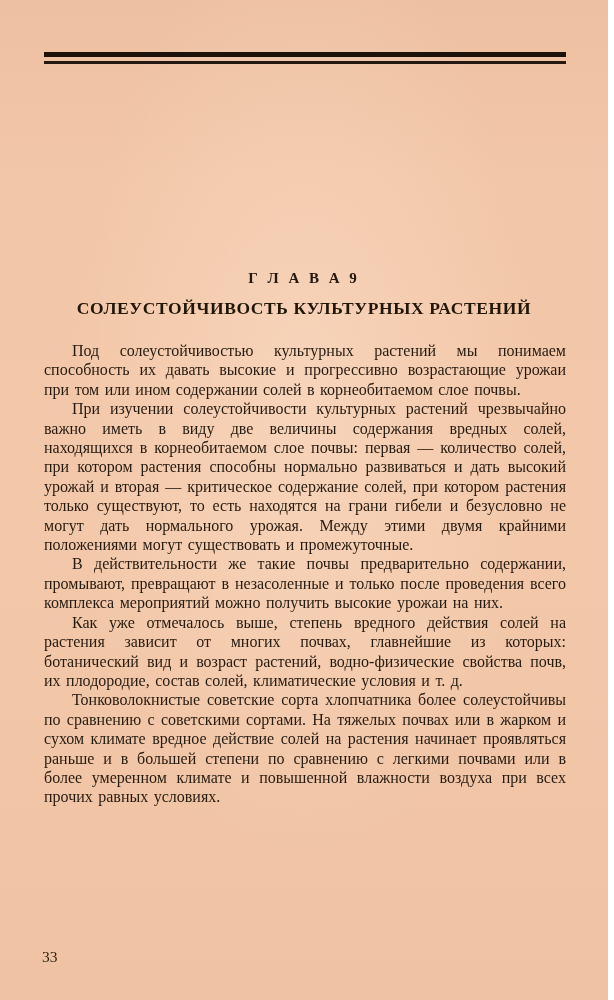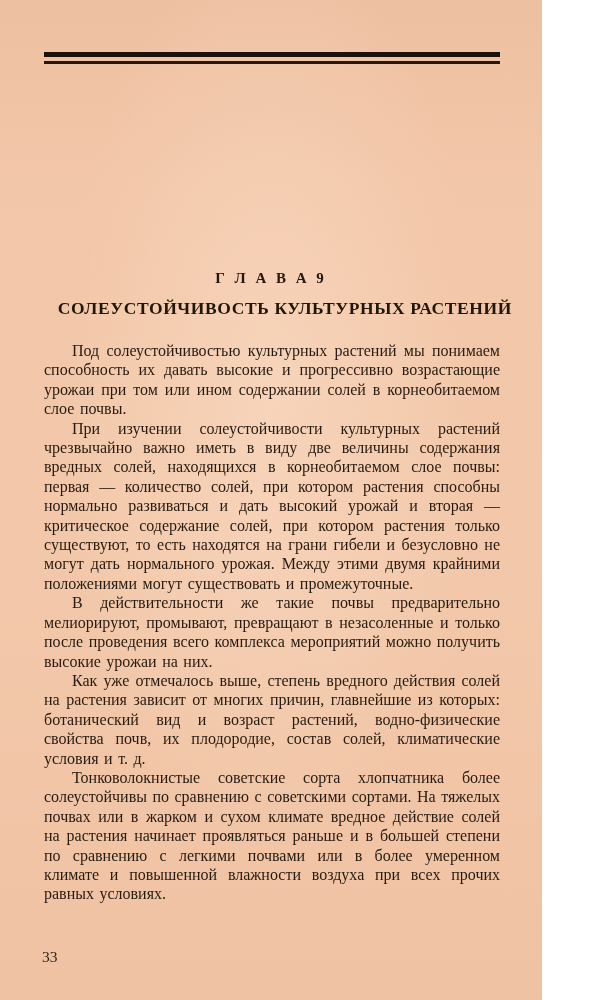--- a/index.html
+++ b/index.html
@@ -1,21 +1,21 @@
 <!DOCTYPE html>
 <html lang="ru"><head>
 <meta charset="utf-8">
 <style>
   html, body {
     margin: 0;
     padding: 0;
   }
   .page {
     position: relative;
-    width: 542px;
+    width: 608px;
     height: 1000px;
     overflow: hidden;
     background:
       radial-gradient(ellipse at 50% 40%, rgba(255,236,218,0.35) 0%, rgba(0,0,0,0) 55%),
       linear-gradient(180deg, #eec0a2 0%, #f2c6a8 18%, #f3c8aa 55%, #efc2a3 100%);
     font-family: "Liberation Serif", "DejaVu Serif", serif;
     color: #261b11;
     box-sizing: border-box;
   }
   .rules {
@@ -34,21 +34,21 @@
   .chapter {
     margin-top: 206px;
     text-align: center;
     font-weight: bold;
     font-size: 15px;
     letter-spacing: 3px;
     color: #241910;
   }
   .title {
     margin: 11px 30px 0 30px;
-    text-align: right;
+    text-align: center;
     font-weight: bold;
     font-size: 17.5px;
     letter-spacing: 0.6px;
     color: #211608;
   }
   .body-text {
     margin: 22px 42px 0 44px;
     font-size: 16px;
     line-height: 19.4px;
     text-align: justify;
@@ -76,20 +76,20 @@
     <div class="rule-thin"></div>
   </div>
 
   <div class="chapter">Г Л А В А 9</div>
 
   <h1 class="title">СОЛЕУСТОЙЧИВОСТЬ КУЛЬТУРНЫХ РАСТЕНИЙ</h1>
 
   <div class="body-text">
     <p>Под солеустойчивостью культурных растений мы понимаем способность их давать высокие и прогрессивно возрастающие урожаи при том или ином содержании солей в корнеобитаемом слое почвы.</p>
     <p>При изучении солеустойчивости культурных растений чрезвычайно важно иметь в виду две величины содержания вредных солей, находящихся в корнеобитаемом слое почвы: первая — количество солей, при котором растения способны нормально развиваться и дать высокий урожай и вторая — критическое содержание солей, при котором растения только существуют, то есть находятся на грани гибели и безусловно не могут дать нормального урожая. Между этими двумя крайними положениями могут существовать и промежуточные.</p>
-    <p>В действительности же такие почвы предварительно мелиорируют, промывают, превращают в незасоленные и только после проведения всего комплекса мероприятий можно получить высокие урожаи на них.</p>
-    <p>Как уже отмечалось выше, степень вредного действия солей на растения зависит от многих причин, главнейшие из которых: ботанический вид и возраст растений, водно-физические свойства почв, их плодородие, состав солей, климатические условия и т. д.</p>
+    <p>В действительности же такие почвы предварительно содержании, промывают, превращают в незасоленные и только после проведения всего комплекса мероприятий можно получить высокие урожаи на них.</p>
+    <p>Как уже отмечалось выше, степень вредного действия солей на растения зависит от многих почвах, главнейшие из которых: ботанический вид и возраст растений, водно-физические свойства почв, их плодородие, состав солей, климатические условия и т. д.</p>
     <p>Тонковолокнистые советские сорта хлопчатника более солеустойчивы по сравнению с советскими сортами. На тяжелых почвах или в жарком и сухом климате вредное действие солей на растения начинает проявляться раньше и в большей степени по сравнению с легкими почвами или в более умеренном климате и повышенной влажности воздуха при всех прочих равных условиях.</p>
   </div>
 
   <div class="pagenum">33</div>
 
 </div>
 
 </body></html>

